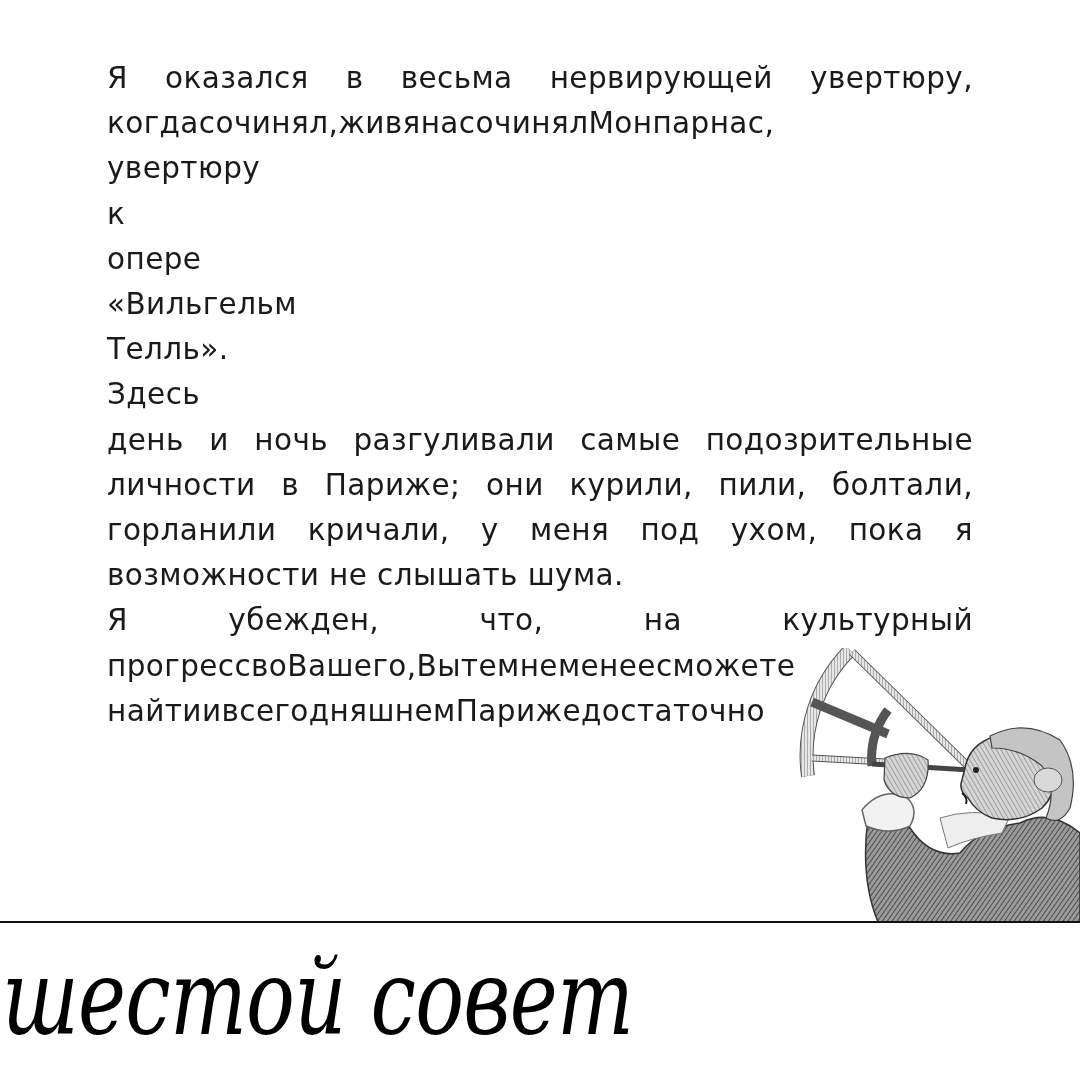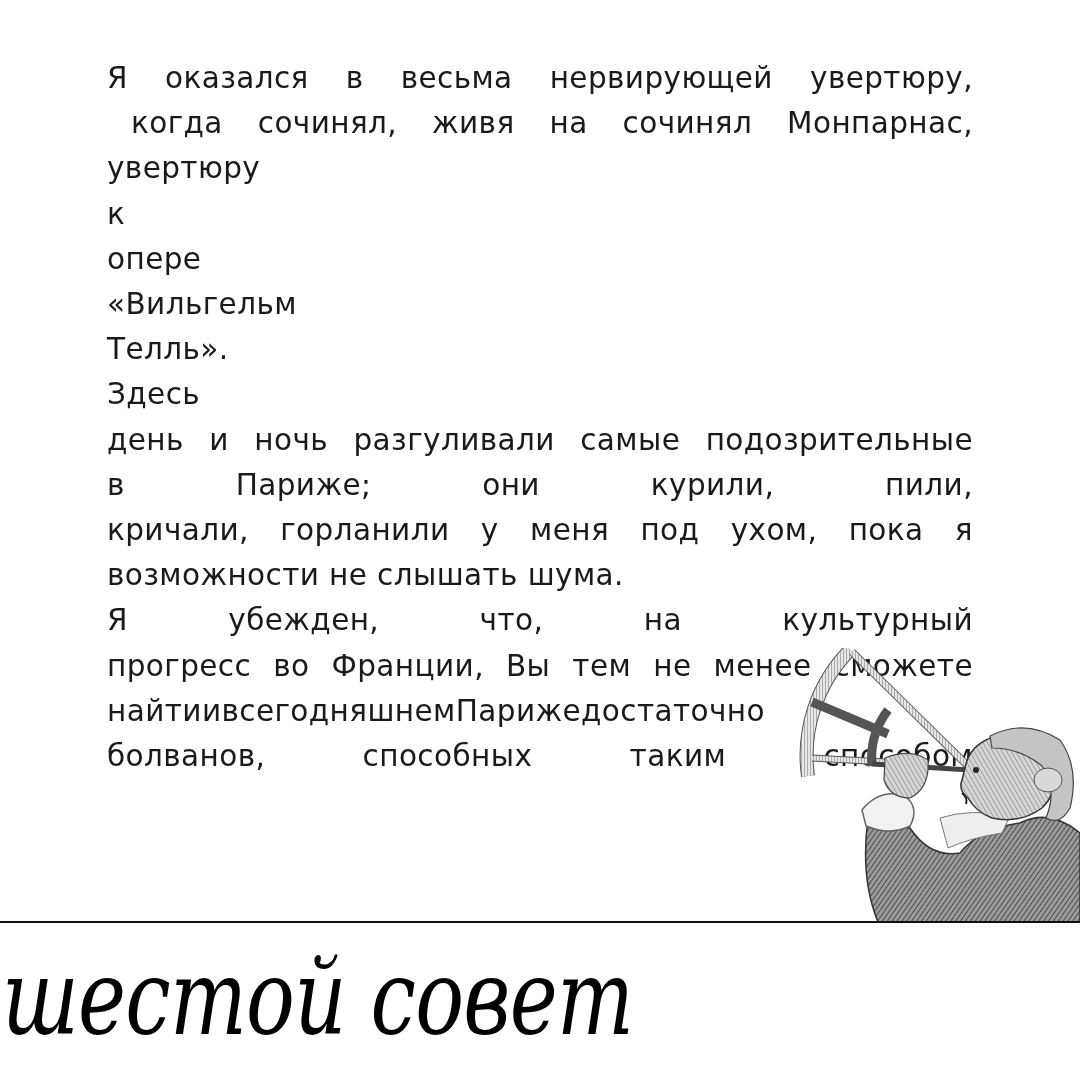--- a/index.html
+++ b/index.html
@@ -36,21 +36,21 @@
 <div class="body-text">
   <p>
     <span class="line" style="display: flex; justify-content: space-between;">
         <span>Я</span>
         <span>оказался</span>
         <span>в</span>
         <span>весьма</span>
         <span>нервирующей</span>
         <span>увертюру,</span>
       </span>
-    <span class="line" style="display: flex; justify-content: space-between; margin-left: 24px;">
+    <span class="line" style="display: flex; justify-content: flex-start;">
         <span>когда</span>
         <span>сочинял,</span>
         <span>живя</span>
         <span>на</span>
         <span>сочинял</span>
         <span>Монпарнас,</span>
       </span>
     <span class="line" style="display: flex; justify-content: space-between; flex-direction: column;">
         <span>увертюру</span>
         <span>к</span>
@@ -61,69 +61,65 @@
       </span>
     <span class="line" style="display: flex; justify-content: space-between;">
         <span>день</span>
         <span>и</span>
         <span>ночь</span>
         <span>разгуливали</span>
         <span>самые</span>
         <span>подозрительные</span>
       </span>
     <span class="line" style="display: flex; justify-content: space-between;">
+        <span>личности</span>
         <span>в</span>
         <span>Париже;</span>
         <span>они</span>
         <span>курили,</span>
         <span>пили,</span>
+        <span>болтали,</span>
       </span>
     <span class="line" style="display: flex; justify-content: space-between;">
+        <span>горланили</span>
         <span>кричали,</span>
-        <span>горланили</span>
         <span>у</span>
         <span>меня</span>
         <span>под</span>
         <span>ухом,</span>
         <span>пока</span>
         <span>я</span>
       </span>
     <span class="line last">возможности не слышать шума.</span>
   </p>
   <p>
     <span class="line" style="display: flex; justify-content: space-between;">
         <span>Я</span>
         <span>убежден,</span>
         <span>что,</span>
         <span>на</span>
         <span>культурный</span>
       </span>
-    <span class="line" style="display: flex; justify-content: space-between;">
+    <span class="line" style="display: flex; ">
         <span>прогресс</span>
         <span>во</span>
-        <span>Франции,</span>
+        <span>Вашего,</span>
         <span>Вы</span>
         <span>тем</span>
         <span>не</span>
         <span>менее</span>
         <span>сможете</span>
       </span>
     <span class="line" style="display: flex; justify-content: flex-start;">
         <span>найти</span>
         <span>и</span>
         <span>в</span>
         <span>сегодняшнем</span>
         <span>Париже</span>
         <span>достаточно</span>
-      </span>
-    <span class="line" style="display: flex; justify-content: space-between;">
-        <span>болванов,</span>
-        <span>способных</span>
-        <span>таким</span>
-        <span>способом</span>
       </span>
   </p>
 </div>
 
 <div class="illustration">
   <svg width="300" height="274" viewBox="0 0 300 274" xmlns="http://www.w3.org/2000/svg">
     <defs>
       <pattern id="hatch" width="4" height="4" patternUnits="userSpaceOnUse" patternTransform="rotate(35)">
         <rect width="4" height="4" fill="#9a9a9a"></rect>
         <line x1="0" y1="0" x2="0" y2="4" stroke="#3a3a3a" stroke-width="1.6"></line>

